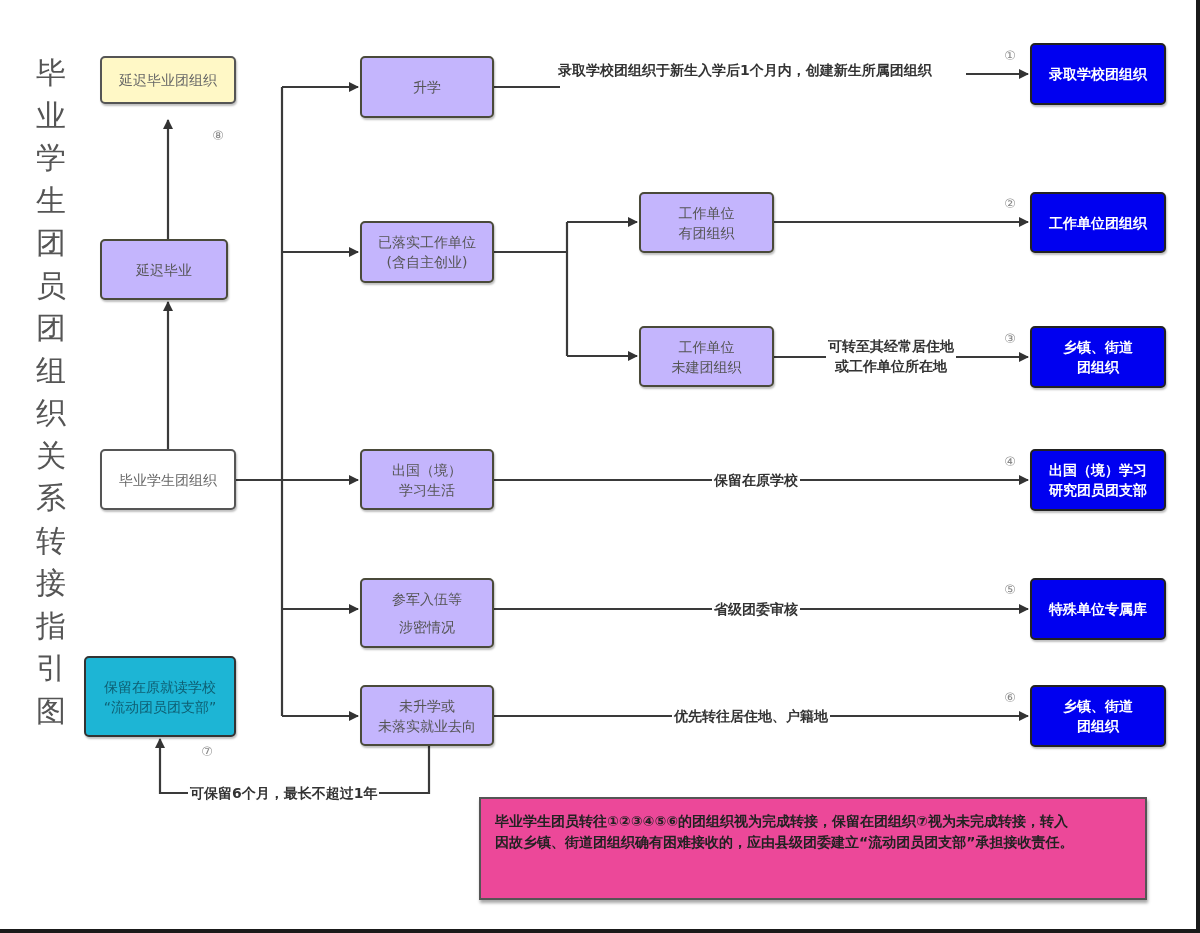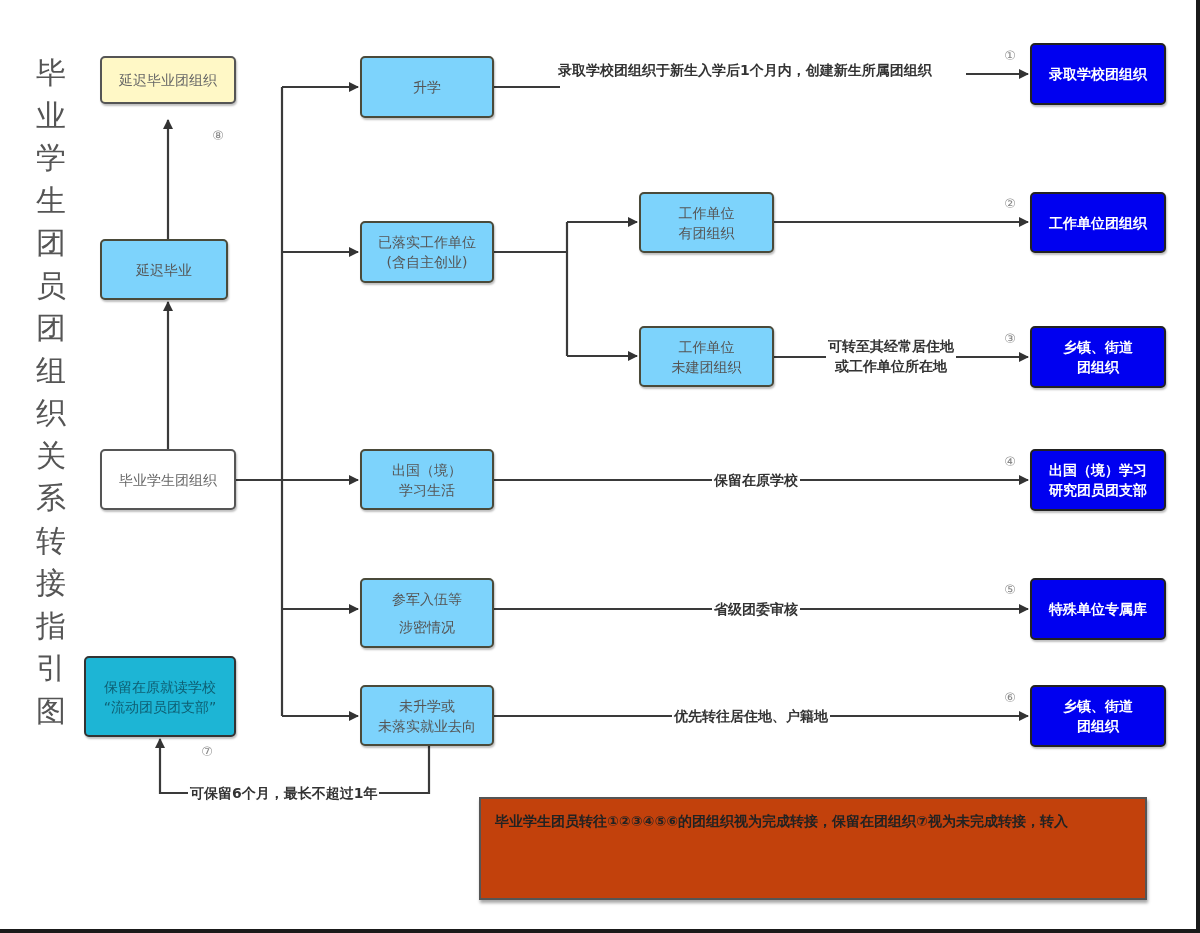--- a/index.html
+++ b/index.html
@@ -21,36 +21,36 @@
   svg.wires { position: absolute; left: 0; top: 0; width: 1200px; height: 933px; }
 
   .box {
     position: absolute; box-sizing: border-box;
     display: flex; align-items: center; justify-content: center; flex-direction: column;
     text-align: center; border-radius: 5px;
     border: 2px solid #444; font-size: 14px; line-height: 20px;
     box-shadow: 1px 2px 2px rgba(0,0,0,0.25);
   }
   .box span { display: block; }
-  .yellow { background: #7dd3fc; color: #555; border-color: #4a4a3a; }
+  .yellow { background: #c4b5fd; color: #555; border-color: #4a4a3a; }
   .cream { background: #FFF8C6; color: #666; border-color: #555; }
   .white { background: #ffffff; color: #666; border-color: #555; }
   .cyan { background: #1DB5D5; color: #0e5e72; border-color: #333; }
   .blue { background: #0000F0; color: #ffffff; border-color: #222; font-weight: bold; }
 
   .label {
     position: absolute; font-size: 14px; line-height: 20px; color: #333; font-weight: bold;
     background: #fff; padding: 0 2px; text-align: center; white-space: nowrap;
   }
   .num {
     position: absolute; font-size: 13px; color: #888; width: 16px; height: 16px; line-height: 16px; text-align: center;
   }
   .note {
     position: absolute; left: 479px; top: 797px; width: 668px; height: 103px; box-sizing: border-box;
-    border: 2px solid #555; background: #c2410c; padding: 12px 10px 0 14px;
+    border: 2px solid #555; background: #ec4899; padding: 12px 10px 0 14px;
     font-size: 14px; line-height: 21px; color: #222; font-weight: bold;
     box-shadow: 1px 3px 3px rgba(0,0,0,0.35);
   }
   .note div { white-space: nowrap; }
 </style>
 </head>
 <body>
 
 <div class="frame-right"></div>
 <div class="frame-bottom"></div>
@@ -179,13 +179,14 @@
   <span>特殊单位专属库</span>
 </div>
 <div class="num" style="left:1002px;top:690px;">⑥</div>
 <div class="box blue" style="left:1030px;top:685px;width:136px;height:62px;">
   <span>乡镇、街道</span>
   <span>团组织</span>
 </div>
 
 <div class="note">
   <div>毕业学生团员转往①②③④⑤⑥的团组织视为完成转接，保留在团组织⑦视为未完成转接，转入</div>
+  <div>因故乡镇、街道团组织确有困难接收的，应由县级团委建立“流动团员团支部”承担接收责任。</div>
 </div>
 
 </body></html>

